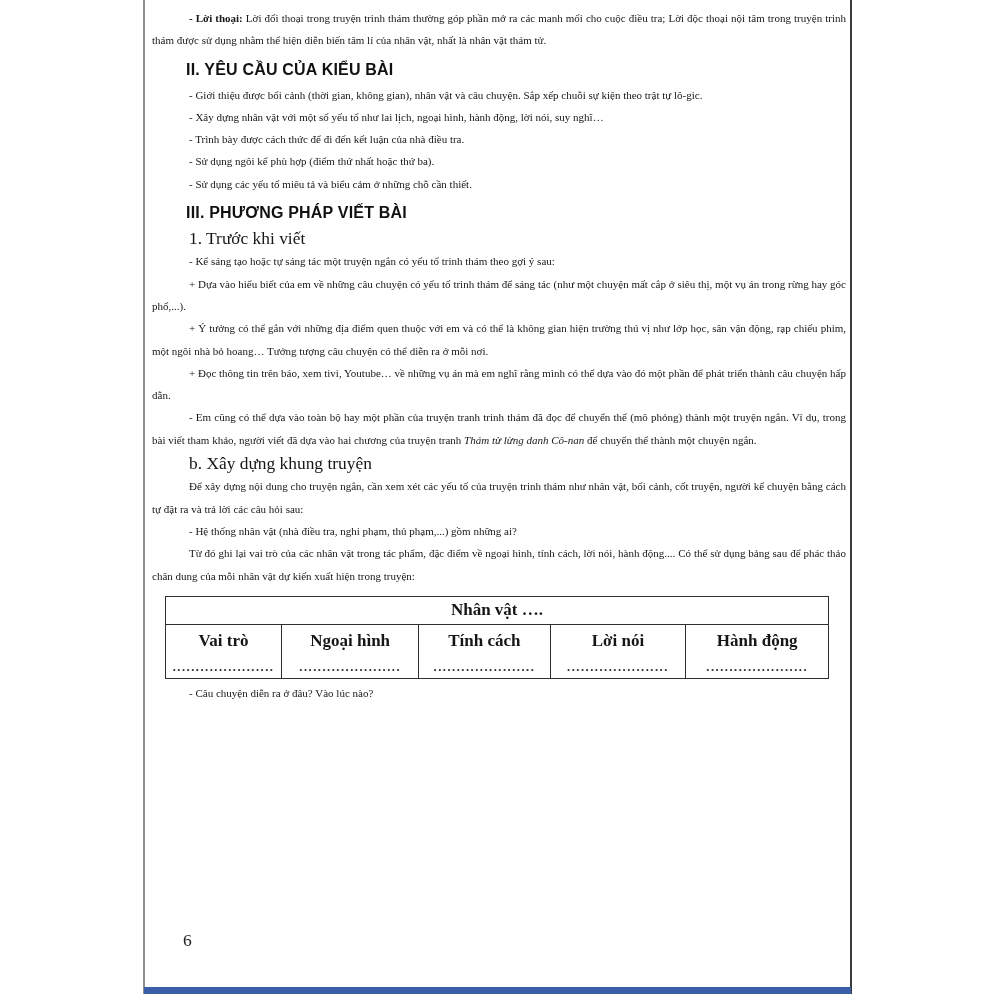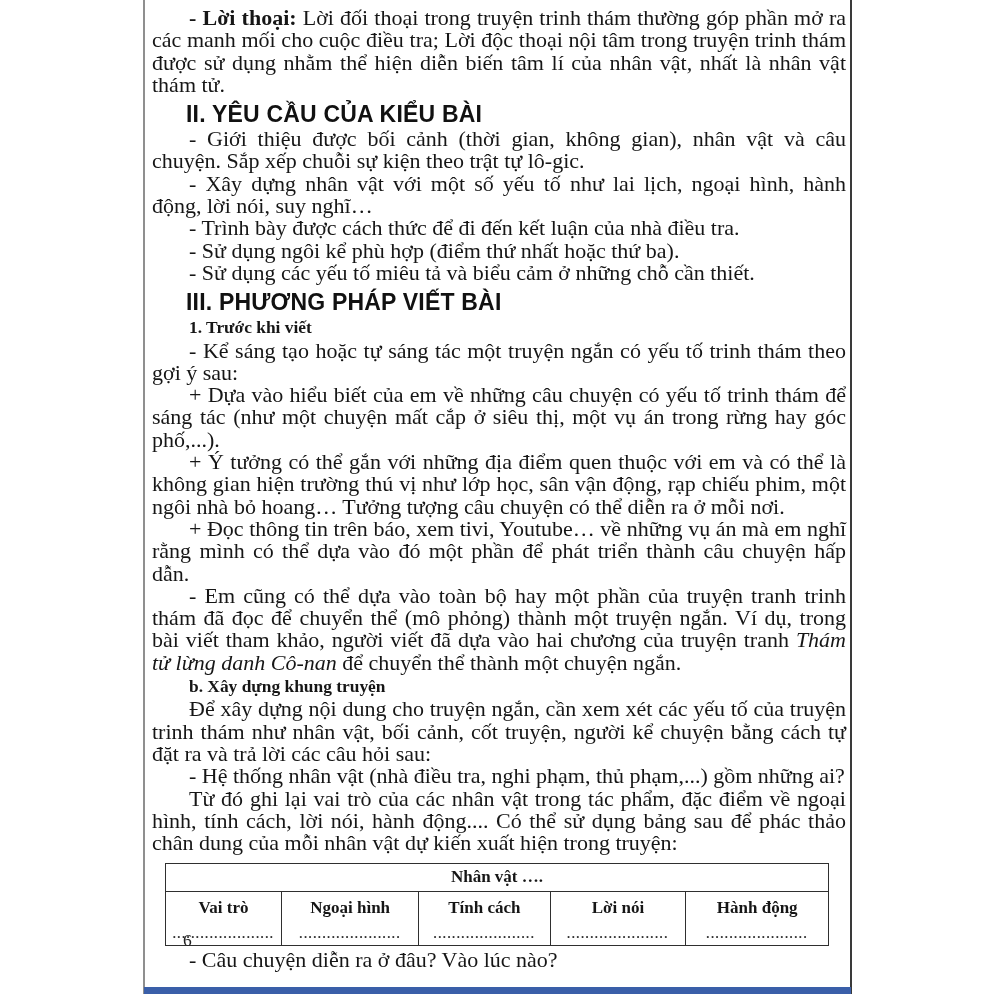--- a/index.html
+++ b/index.html
@@ -10,26 +10,26 @@
   }
   
   .edge-left{position:absolute;top:0;bottom:0;left:143px;width:1.5px;background:#8f8f8f;}
   .edge-right{position:absolute;top:0;bottom:0;left:850px;width:2px;background:#3a3a3a;}
   .bottom-bar{position:absolute;left:144px;bottom:0;width:707px;height:7px;background:#3a5fa9;}
 
   #page-content{
     position:absolute;left:152px;top:7px;width:694px;
     filter:blur(0.3px);
   }
-  p.p{margin:0;font-size:22px;line-height:22.3px;text-align:justify;text-indent:37px;}
+  p.p{margin:0;font-size:11px;line-height:22.3px;text-align:justify;text-indent:37px;}
   h2.heading{
-    font-family:"Liberation Sans", sans-serif;font-size:23px;font-weight:700;
+    font-family:"Liberation Sans", sans-serif;font-size:16px;font-weight:700;
     margin:7px 0 3px 0;padding-left:34px;line-height:22px;letter-spacing:0.2px;color:#111;
   }
-  p.subheading{margin:1px 0;font-size:17.4px;font-weight:700;text-indent:37px;line-height:22.3px;}
+  p.subheading{margin:1px 0;font-size:17.4px;font-weight:400;text-indent:37px;line-height:22.3px;}
   span.bold{font-weight:700;}
   span.italic{font-style:italic;}
 
   table.char{border-collapse:collapse;width:664px;margin:9px 0 3px 13px;font-size:17px;table-layout:fixed;}
   table.char td{border:1.6px solid #2f2f2f;font-weight:bold;}
   table.char .title-cell{text-align:center;font-weight:700;padding:3px 0 4px 0;}
   table.char .col-cell{text-align:center;vertical-align:top;padding:6px 2px 2px 2px;}
   table.char .dots{
     font-size:12.5px;letter-spacing:1.5px;color:#2f2f2f;white-space:nowrap;overflow:hidden;
     padding:9px 3px 1px 3px;text-align:center;

